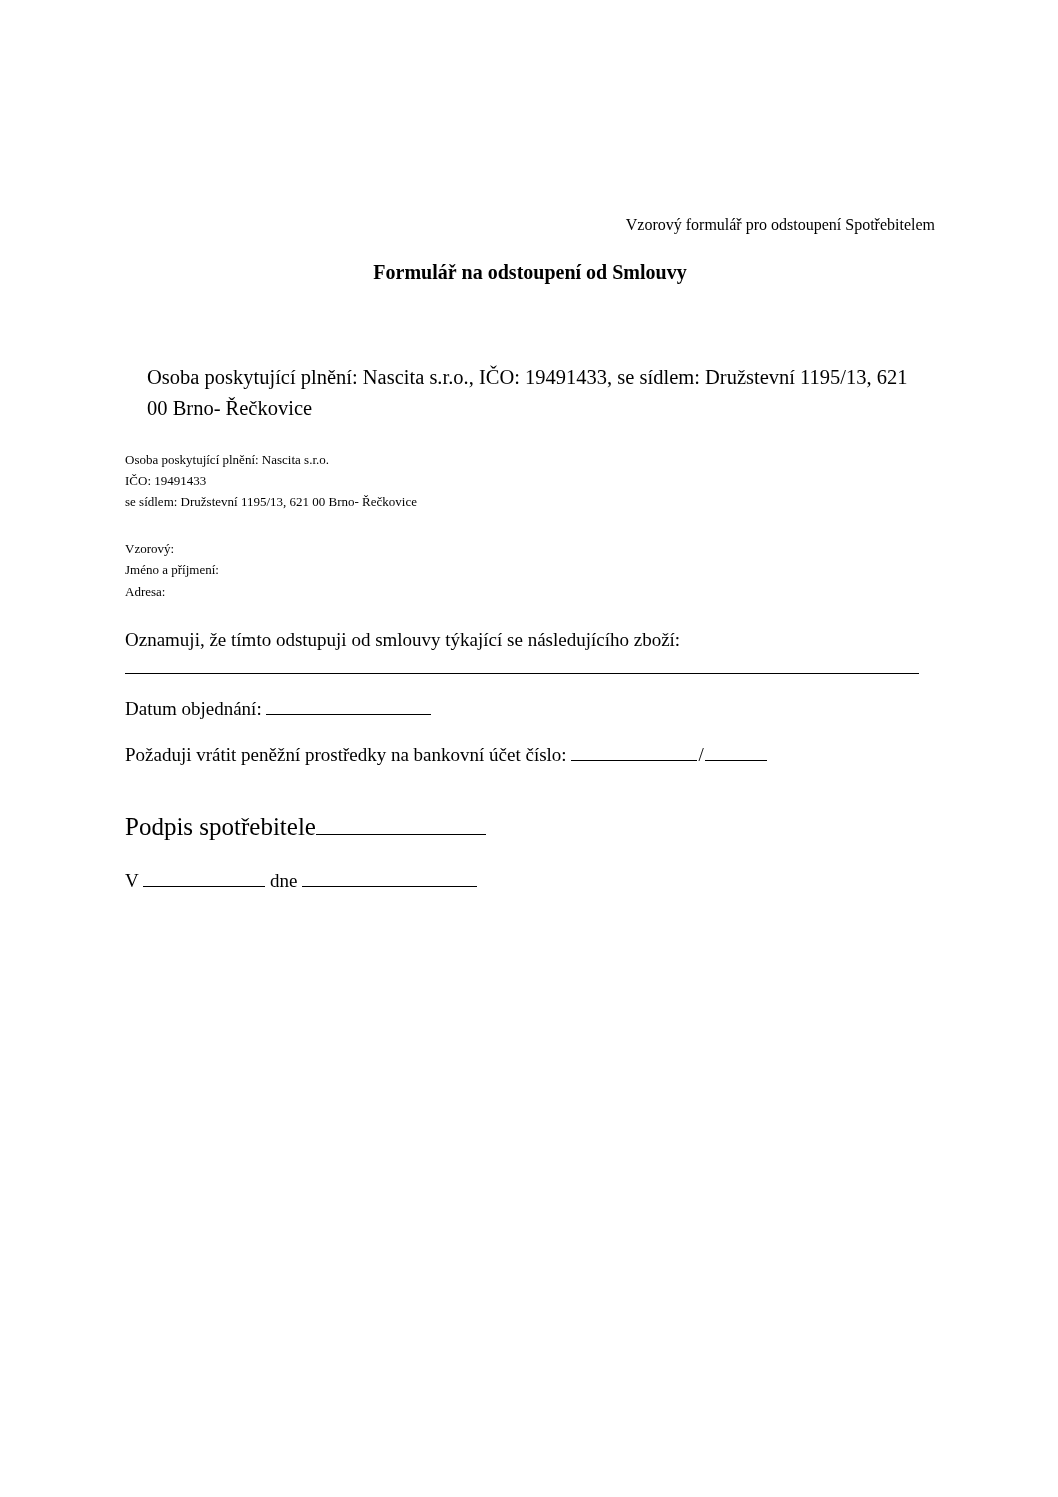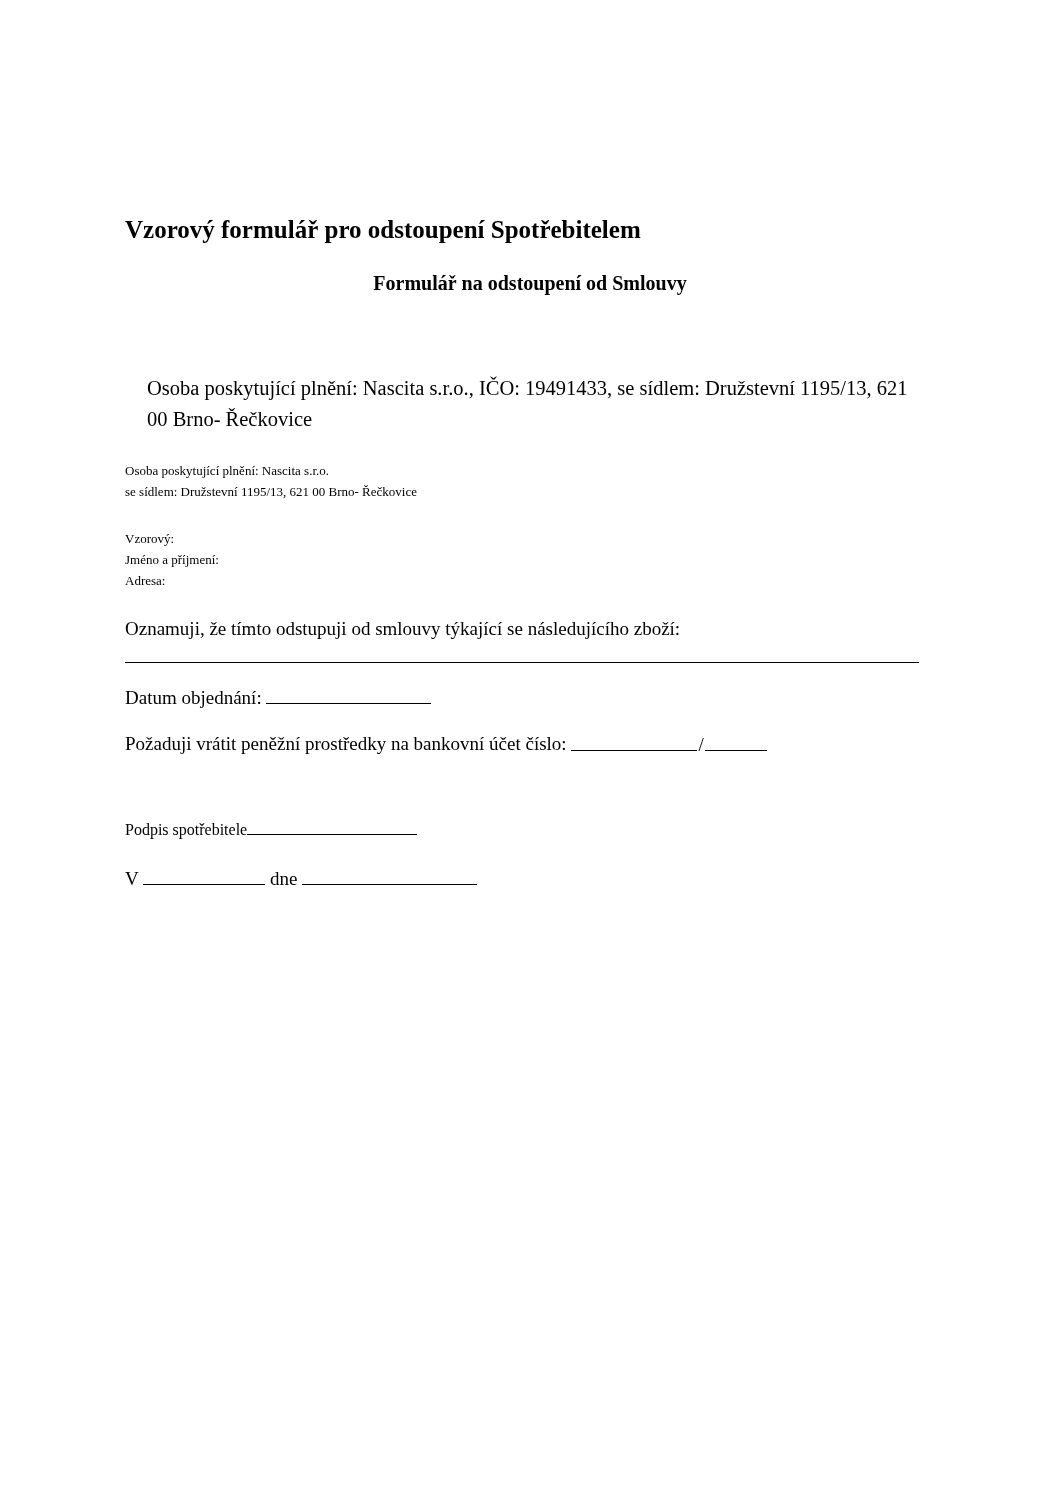--- a/index.html
+++ b/index.html
@@ -24,25 +24,25 @@
   }
   .content {
     position: absolute;
     left: 125px;
     top: 0;
     width: 810px;
   }
 
   
   .doc-title {
-    text-align: left;
-    font-size: 25px;
+    text-align: right;
+    font-size: 16px;
     line-height: 1.2;
     margin-top: 215px;
-    font-weight: bold;
+    font-weight: normal;
   }
   .doc-subtitle {
     text-align: center;
     font-size: 20px;
     font-weight: bold;
     margin-top: 27px;
   }
 
   
   .provider-heading {
@@ -81,22 +81,22 @@
     font-size: 19px;
     margin-top: 22px;
   }
   .field-line.second {
     margin-top: 22px;
   }
   .field-line.account {
     margin-top: 22px;
   }
   .signature-line {
-    font-size: 16px;
-    margin-top: 63px;
+    font-size: 25px;
+    margin-top: 44px;
   }
   .place-date-line {
     font-size: 19px;
     margin-top: 27px;
   }
 
   .fill {
     display: inline-block;
     border-bottom: 1px solid #000000;
     height: 0.95em;
@@ -116,20 +116,21 @@
   <div class="content">
 
     <div class="doc-title">Vzorový formulář pro odstoupení Spotřebitelem</div>
 
     <div class="doc-subtitle">Formulář na odstoupení od Smlouvy</div>
 
     <div class="provider-heading">Osoba poskytující plnění: Nascita s.r.o., IČO: 19491433, se sídlem: Družstevní 1195/13, 621 00 Brno- Řečkovice</div>
 
     <div class="block provider-details">
       <div>Osoba poskytující plnění: Nascita s.r.o.</div>
+      <div>IČO: 19491433</div>
       <div>se sídlem: Družstevní 1195/13, 621 00 Brno- Řečkovice</div>
     </div>
 
     <div class="block customer-details">
       <div>Vzorový:</div>
       <div>Jméno a příjmení:</div>
       <div>Adresa:</div>
     </div>
 
     <div class="statement">Oznamuji, že tímto odstupuji od smlouvy týkající se následujícího zboží:</div>

